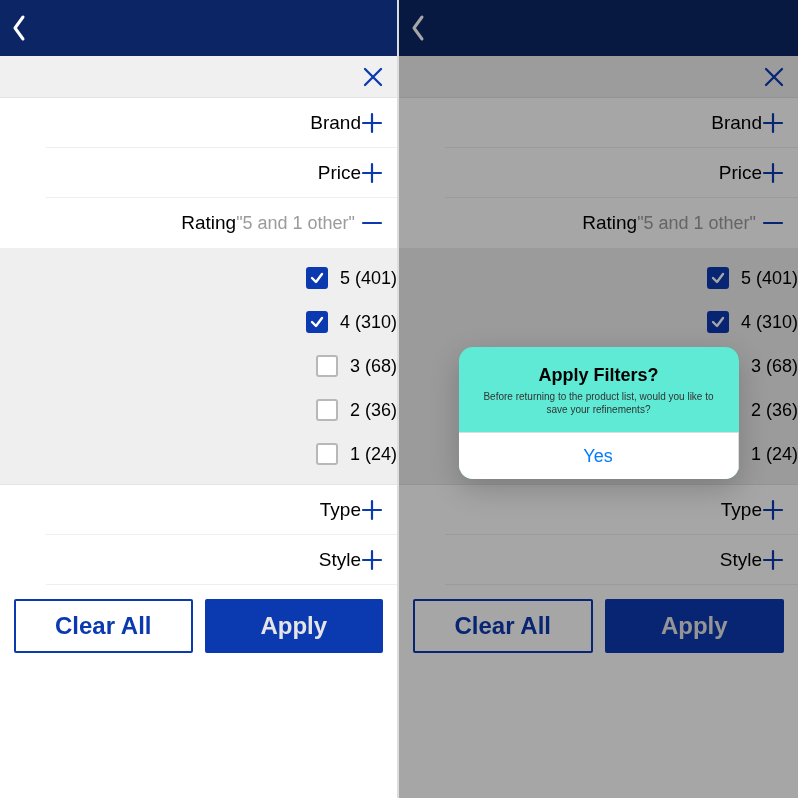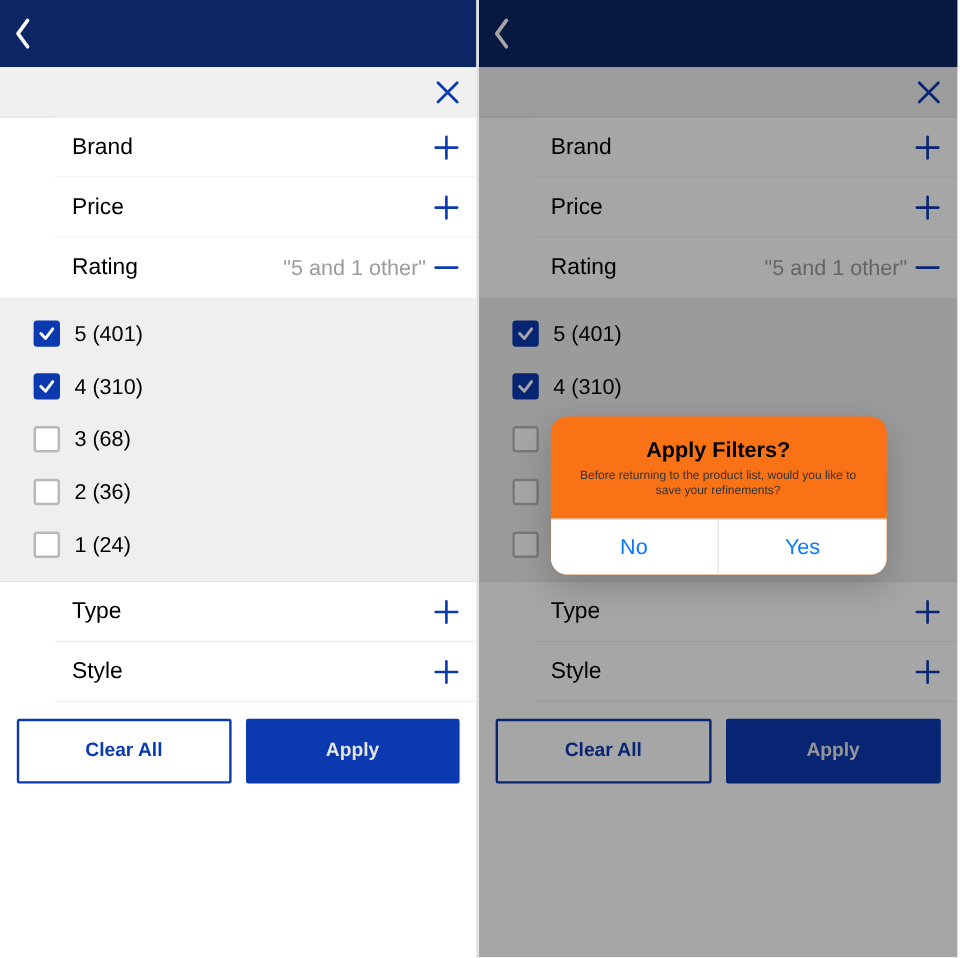--- a/index.html
+++ b/index.html
@@ -6,38 +6,38 @@
   html, body { width: 800px; height: 798px; font-family: -apple-system, "Helvetica Neue", Arial, sans-serif; font-size: 18px; color:#000; }
   .container { display:flex; width:800px; height:798px; }
   .screen { position:relative; width:399px; height:798px; background:#fff; overflow:hidden; }
   .screen.left { border-right:2px solid #ddd; }
   .header { height:56px; background:#0b2565; display:flex; align-items:center; padding-left:10px; }
   .chevron { color:#fff; }
   .chevron svg { display:block; width:18px; height:28px; }
   .closebar { height:42px; background:#f0f0f0; display:flex; align-items:center; justify-content:flex-end; padding-right:12px; border-bottom:1px solid #e4e4e4;}
   .close-icon svg { display:block; width:24px; height:24px; }
   .filters { }
-  .filter-row { height:50px; display:flex; align-items:center; justify-content:space-between; padding:0 14px; background:#fff; border-bottom:1px solid #eee;margin-left:46px; }
+  .filter-row { height:50px; display:flex; align-items:center; justify-content:flex-end; padding:0 14px; background:#fff; border-bottom:1px solid #eee;margin-left:46px; }
   .filter-row.expanded { border-bottom:none; }
   .filter-label { font-size:19px; }
   .filter-right { display:flex; align-items:center; gap:6px; color:#0b3ab0;}
   .filter-right .summary { color:#9b9b9b; font-size:18px; }
   .plus svg, .minus svg { display:block; width:22px; height:22px; }
   .options { background:#efefef; padding:8px 0; border-bottom:1px solid #e4e4e4;}
-  .option { display:flex; align-items:center; height:44px; padding-left:28px; gap:12px; }
+  .option { display:flex; align-items:center; height:44px; padding-left:28px; gap:12px;justify-content:flex-end; }
   .cb { width:22px; height:22px; border:2px solid #b8b8b8; border-radius:3px; background:#fff; display:flex; align-items:center; justify-content:center; }
   .cb.checked { background:#0b3ab0; border-color:#0b3ab0; }
   .cb.checked svg { display:block; width:14px; height:14px; }
   .opt-text { font-size:18px; }
   .actions { display:flex; gap:12px; padding:14px; }
-  .btn { flex:1; height:54px; display:flex; align-items:center; justify-content:center; font-size:16px; font-weight:600; border-radius:2px; cursor:pointer; }
+  .btn { flex:1; height:54px; display:flex; align-items:center; justify-content:center; font-size:24px; font-weight:600; border-radius:2px; cursor:pointer; }
   .btn-clear { border:2px solid #0b3ab0; color:#0b3ab0; background:#fff; }
   .btn-apply { background:#0b3ab0; color:#e5e5e5; border:2px solid #0b3ab0; }
   .scrim { position:absolute; inset:0; background:rgba(0,0,0,0.35); display:flex; align-items:center; justify-content:center; }
-  .alert { width:280px; background:#f97316; border-radius:14px; overflow:hidden; box-shadow:0 10px 30px rgba(0,0,0,0.2);margin-top:28px;}
+  .alert { width:280px; background:#5eead4; border-radius:14px; overflow:hidden; box-shadow:0 10px 30px rgba(0,0,0,0.2);margin-top:28px;}
   .alert-body { padding:18px 16px 16px; text-align:center; }
   .alert-title { font-weight:600; font-size:18px; margin-bottom:4px; }
   .alert-msg { font-size:10px; line-height:1.3; color:#333; }
   .alert-actions { display:flex; border-top:1px solid #dcdcdc; }
   .alert-actions .abtn { flex:1; height:46px; display:flex; align-items:center; justify-content:center; color:#067aff; font-size:18px; cursor:pointer; background:#fff;}
   .alert-actions .abtn:first-child { border-right:1px solid #dcdcdc; }
 </style>
 </head>
 <body>
 
@@ -260,20 +260,19 @@
       <div class="btn btn-apply">Apply</div>
     </div>
 
     <div class="scrim">
       <div class="alert">
         <div class="alert-body">
           <div class="alert-title">Apply Filters?</div>
           <div class="alert-msg">Before returning to the product list, would you like to save your refinements?</div>
         </div>
         <div class="alert-actions">
-          <div class="abtn">No</div>
           <div class="abtn">Yes</div>
         </div>
       </div>
     </div>
   </div>
 
 </div>
 
 </body></html>

